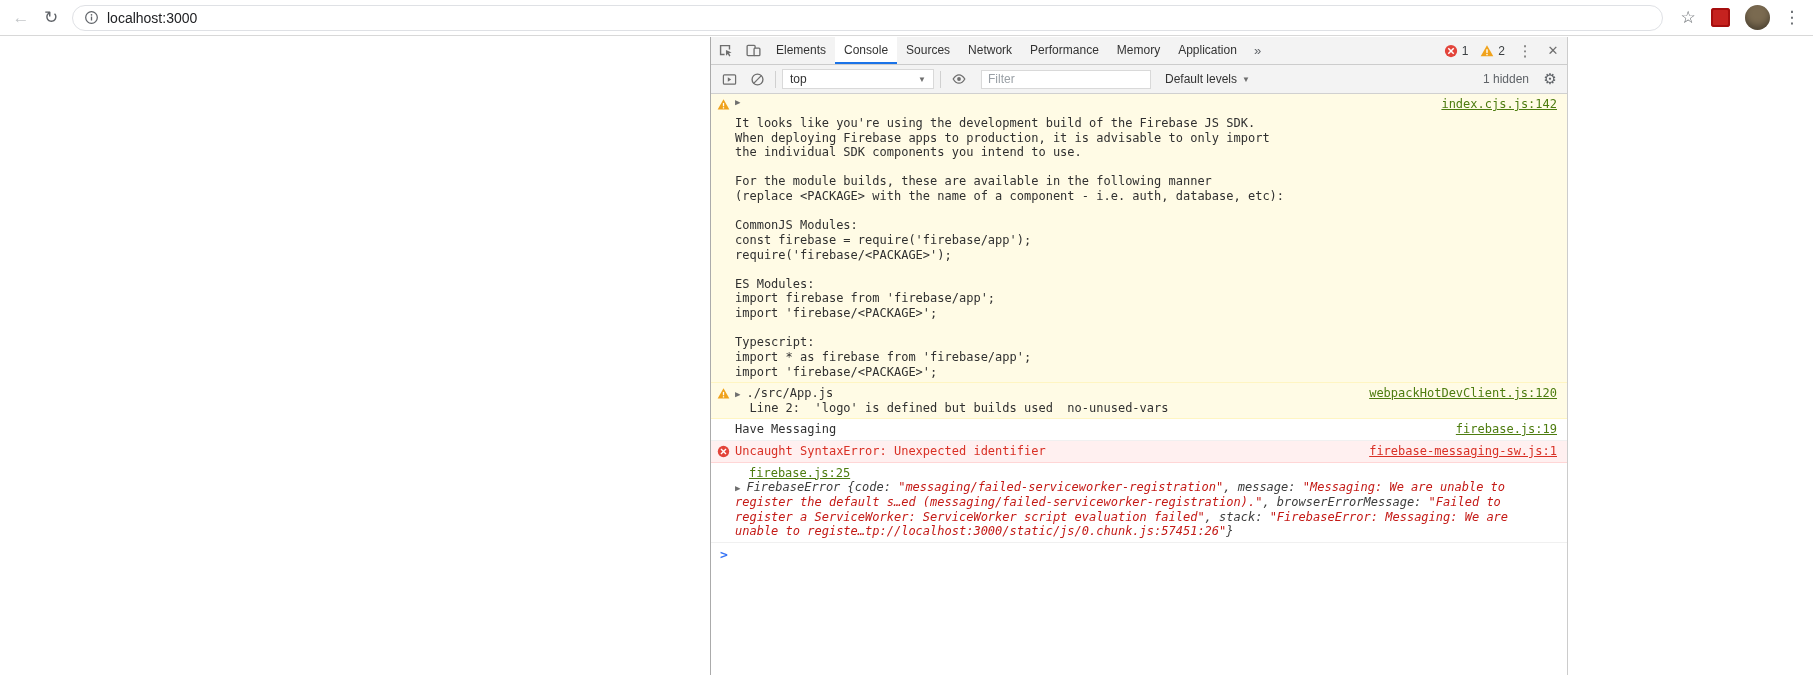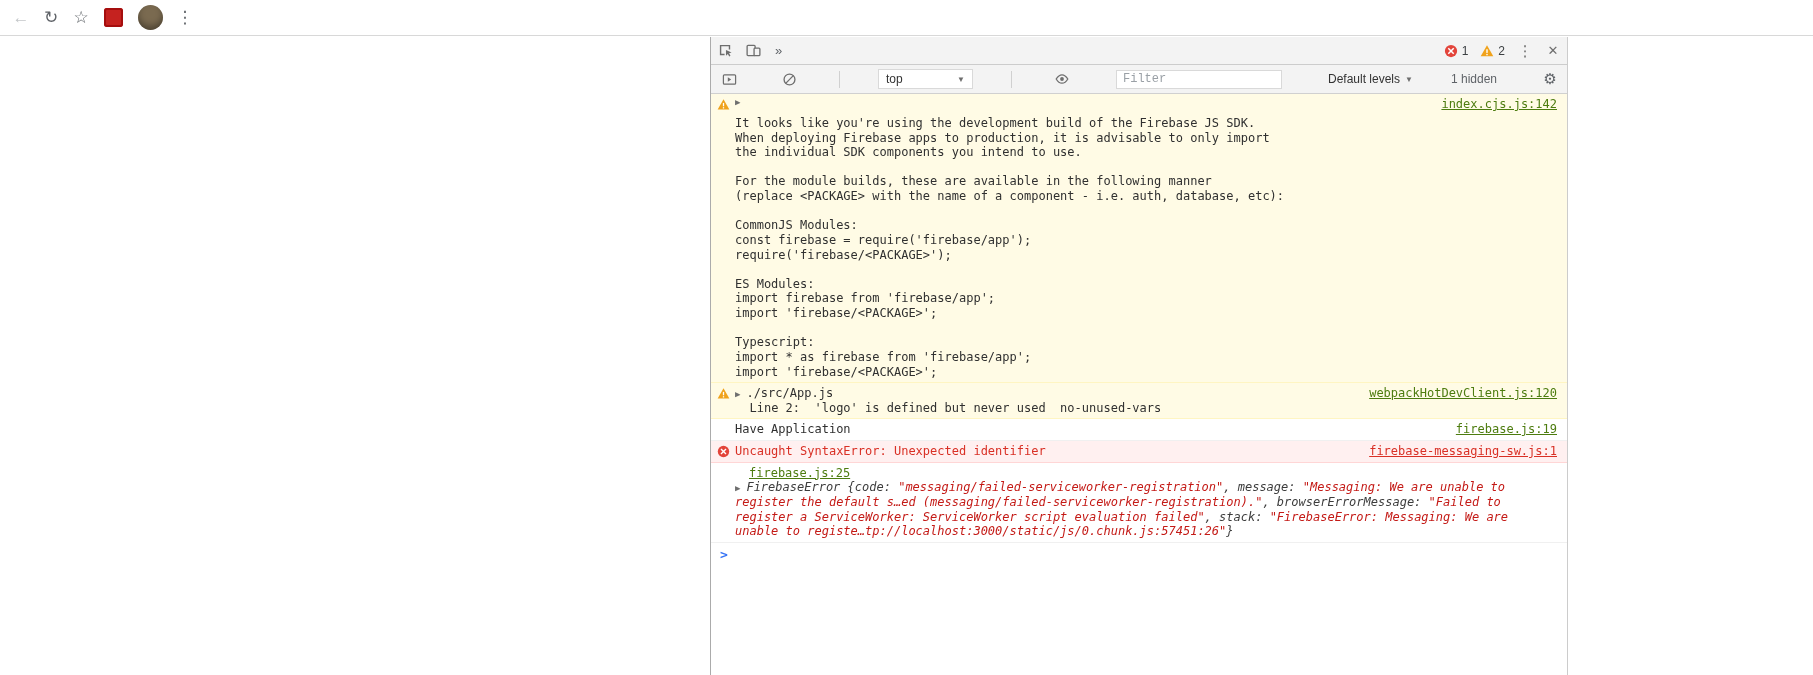--- a/index.html
+++ b/index.html
@@ -39,28 +39,28 @@
              color:#6e6e6e; cursor:pointer; flex:0 0 auto; }
   .tabs { display:flex; align-items:stretch; }
   .dt-tab { padding:0 9px; display:flex; align-items:center; color:#333;
             border-bottom:2px solid transparent; cursor:pointer; white-space:nowrap; }
   .dt-tab.active { background:#fff; border-bottom-color:#1a73e8; }
   .morechev { display:flex; align-items:center; padding:0 8px; color:#5f6368; cursor:pointer; font-size:13px; }
   .tb-spacer { flex:1 1 auto; }
   .badge { display:flex; align-items:center; gap:4px; padding:0 6px; color:#3c4043; cursor:pointer; }
 
   .con-toolbar { height:29px; background:#f3f3f3; border-bottom:1px solid #d0d0d0;
-                 display:flex; align-items:center; padding:0 4px; flex:0 0 auto; color:#5f6368;gap:32px; }
+                 display:flex; align-items:center; padding:0 4px; flex:0 0 auto; color:#5f6368; }
   .sep { width:1px; height:17px; background:#d0d0d0; margin:0 4px; flex:0 0 auto; }
   .ctx { width:152px; height:20px; background:#fff; border:1px solid #d9d9d9;
          display:flex; align-items:center; padding:0 7px; color:#333; cursor:pointer; margin:0 2px; }
   .caret { font-size:8px; color:#6e6e6e; }
   .ctx .caret { margin-left:auto; }
   .filter { width:170px; height:19px; border:1px solid #d9d9d9; background:#fff;
-            font-family:Liberation Mono, monospace; font-size:12px; padding:0 6px;
+            font-family:Liberation Sans, sans-serif; font-size:12px; padding:0 6px;
             color:#333; margin:0 8px; outline:none; }
   .filter::placeholder { color:#9aa0a6; }
   .levels { display:flex; align-items:center; gap:5px; color:#333; padding:0 6px; cursor:pointer; white-space:nowrap;justify-content:space-between; }
   .hidden-count { margin-left:auto; color:#5f6368; white-space:nowrap; padding-right:8px; }
   .gear { width:26px; text-align:center; font-size:15px; color:#5f6368; cursor:pointer; flex:0 0 auto; }
 
   
   .con-messages { flex:1 1 auto; overflow:hidden;
                   font-family:"DejaVu Sans Mono","Liberation Mono",monospace;
                   font-size:12px; line-height:1.22; color:#303030; }
@@ -82,20 +82,30 @@
   .prompt .chev { position:absolute; left:9px; top:4px; color:#3673f5; font-weight:bold; font-size:13px; }
 </style>
 </head>
 <body>
 
 <div id="app">
 
   <div class="toolbar">
     <span class="tb-icon back">←</span>
     <span class="tb-icon">↻</span>
+    <div class="omnibox">
+      <span style="display:flex;">
+        <svg width="15" height="15" viewBox="0 0 16 16">
+            <circle cx="8" cy="8" r="6.2" fill="none" stroke="#5f6368" stroke-width="1.3"></circle>
+            <circle cx="8" cy="5.1" r="0.9" fill="#5f6368"></circle>
+            <rect x="7.3" y="7" width="1.4" height="4.2" fill="#5f6368"></rect>
+          </svg>
+      </span>
+      <span class="url">localhost:3000</span>
+    </div>
     <span class="tb-icon">☆</span>
     <span class="ext-icon"></span>
     <span class="avatar"></span>
     <span class="tb-icon">⋮</span>
   </div>
 
 
   <div class="devtools">
 
     <div class="dt-tabbar">
@@ -104,20 +114,29 @@
             <path d="M2 2h11v5h-1.5V3.5h-8v8H7V13H2z"></path>
             <path d="M8.5 7.5l6 2.6-2.7.9 1.5 2.7-1.3.8-1.5-2.8-2 2z"></path>
           </svg>
       </span>
       <span class="iconbtn">
         <svg width="15" height="15" viewBox="0 0 16 16">
             <rect x="1.2" y="2.5" width="8.5" height="11" rx="1" fill="none" stroke="currentColor" stroke-width="1.4"></rect>
             <rect x="8.6" y="5.5" width="6.2" height="8" rx="1" fill="#f3f3f3" stroke="currentColor" stroke-width="1.4"></rect>
           </svg>
       </span>
+      <div class="tabs">
+          <div class="dt-tab">Elements</div>
+          <div class="dt-tab active">Console</div>
+          <div class="dt-tab">Sources</div>
+          <div class="dt-tab">Network</div>
+          <div class="dt-tab">Performance</div>
+          <div class="dt-tab">Memory</div>
+          <div class="dt-tab">Application</div>
+        </div>
       <span class="morechev">»</span>
       <span class="tb-spacer"></span>
       <span class="badge">
         <span style="display:flex;">
             <svg width="14" height="14" viewBox="0 0 16 16">
               <circle cx="8" cy="8" r="7" fill="#e3443a"></circle>
               <path d="M4.9 4.9l6.2 6.2M11.1 4.9l-6.2 6.2" stroke="#fff" stroke-width="1.7"></path>
             </svg>
           </span>
         <span>1</span>
@@ -196,22 +215,22 @@
 
 Typescript:
 import * as firebase from 'firebase/app';
 import 'firebase/&lt;PACKAGE&gt;';</div>
         </div>
         <div class="msg warn"><span class="icon"><svg width="13" height="13" viewBox="0 0 16 16">
               <path d="M8 1.5 15.2 14H.8Z" fill="#f0a21b"></path>
               <rect x="7.2" y="6" width="1.6" height="4.2" fill="#fff"></rect>
               <rect x="7.2" y="11.3" width="1.6" height="1.6" fill="#fff"></rect>
             </svg></span><a class="src">webpackHotDevClient.js:120</a><span class="exp">▶</span><span class="txt">./src/App.js
-  Line 2:  'logo' is defined but never used  no-unused-vars</span></div>
-        <div class="msg log"><a class="src">firebase.js:19</a><span class="txt">Have Application</span></div>
+  Line 2:  'logo' is defined but builds used  no-unused-vars</span></div>
+        <div class="msg log"><a class="src">firebase.js:19</a><span class="txt">Have Messaging</span></div>
         <div class="msg error"><span class="icon"><svg width="13" height="13" viewBox="0 0 16 16">
               <circle cx="8" cy="8" r="7" fill="#e3443a"></circle>
               <path d="M4.9 4.9l6.2 6.2M11.1 4.9l-6.2 6.2" stroke="#fff" stroke-width="1.7"></path>
             </svg></span><a class="src">firebase-messaging-sw.js:1</a><span class="txt">Uncaught SyntaxError: Unexpected identifier</span></div>
         <div class="msg log"><div class="srcline"><a class="src">firebase.js:25</a></div><span class="exp">▶</span><span class="obj"><span class="pln">FirebaseError </span><span class="pln">{code: </span><span class="str">"messaging/failed-serviceworker-registration"</span><span class="pln">, message: </span><span class="str">"Messaging: We are unable to register the default s…ed (messaging/failed-serviceworker-registration)."</span><span class="pln">, browserErrorMessage: </span><span class="str">"Failed to register a ServiceWorker: ServiceWorker script evaluation failed"</span><span class="pln">, stack: </span><span class="str">"FirebaseError: Messaging: We are unable to registe…tp://localhost:3000/static/js/0.chunk.js:57451:26"</span><span class="pln">}</span></span></div>
         <div class="prompt">
           <span class="chev">&gt;</span>
         </div>
       </div>
   </div>

